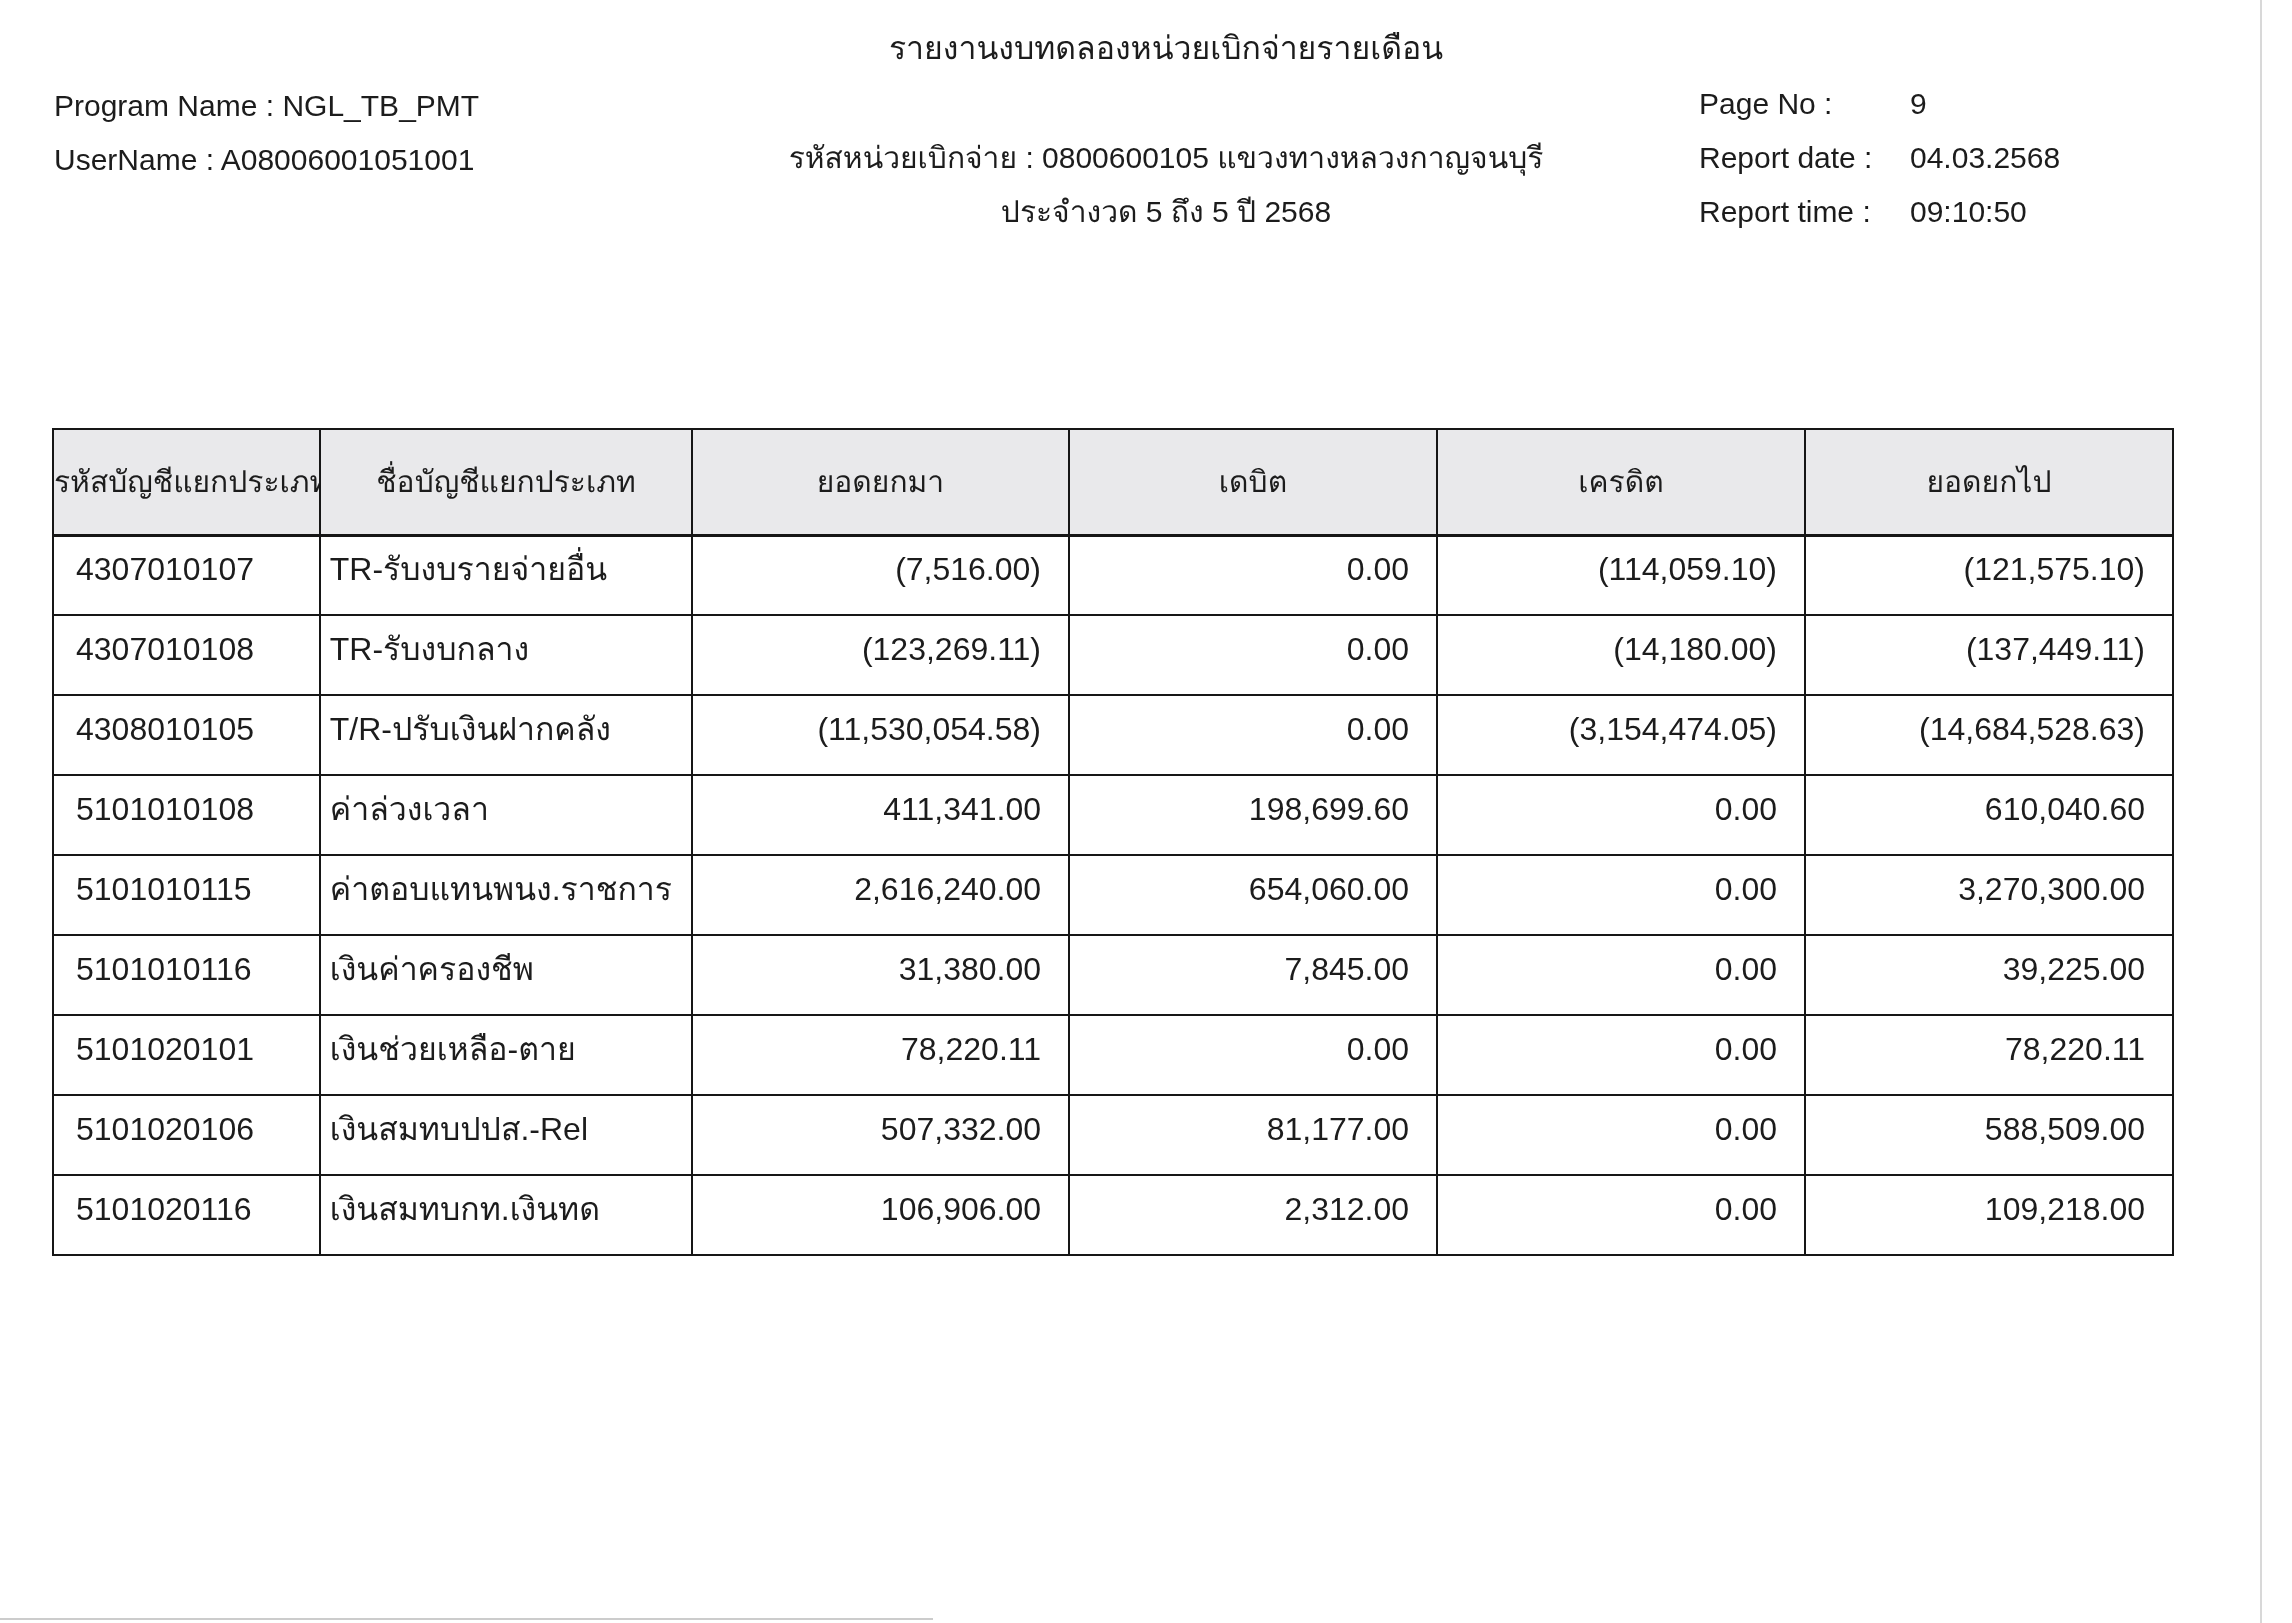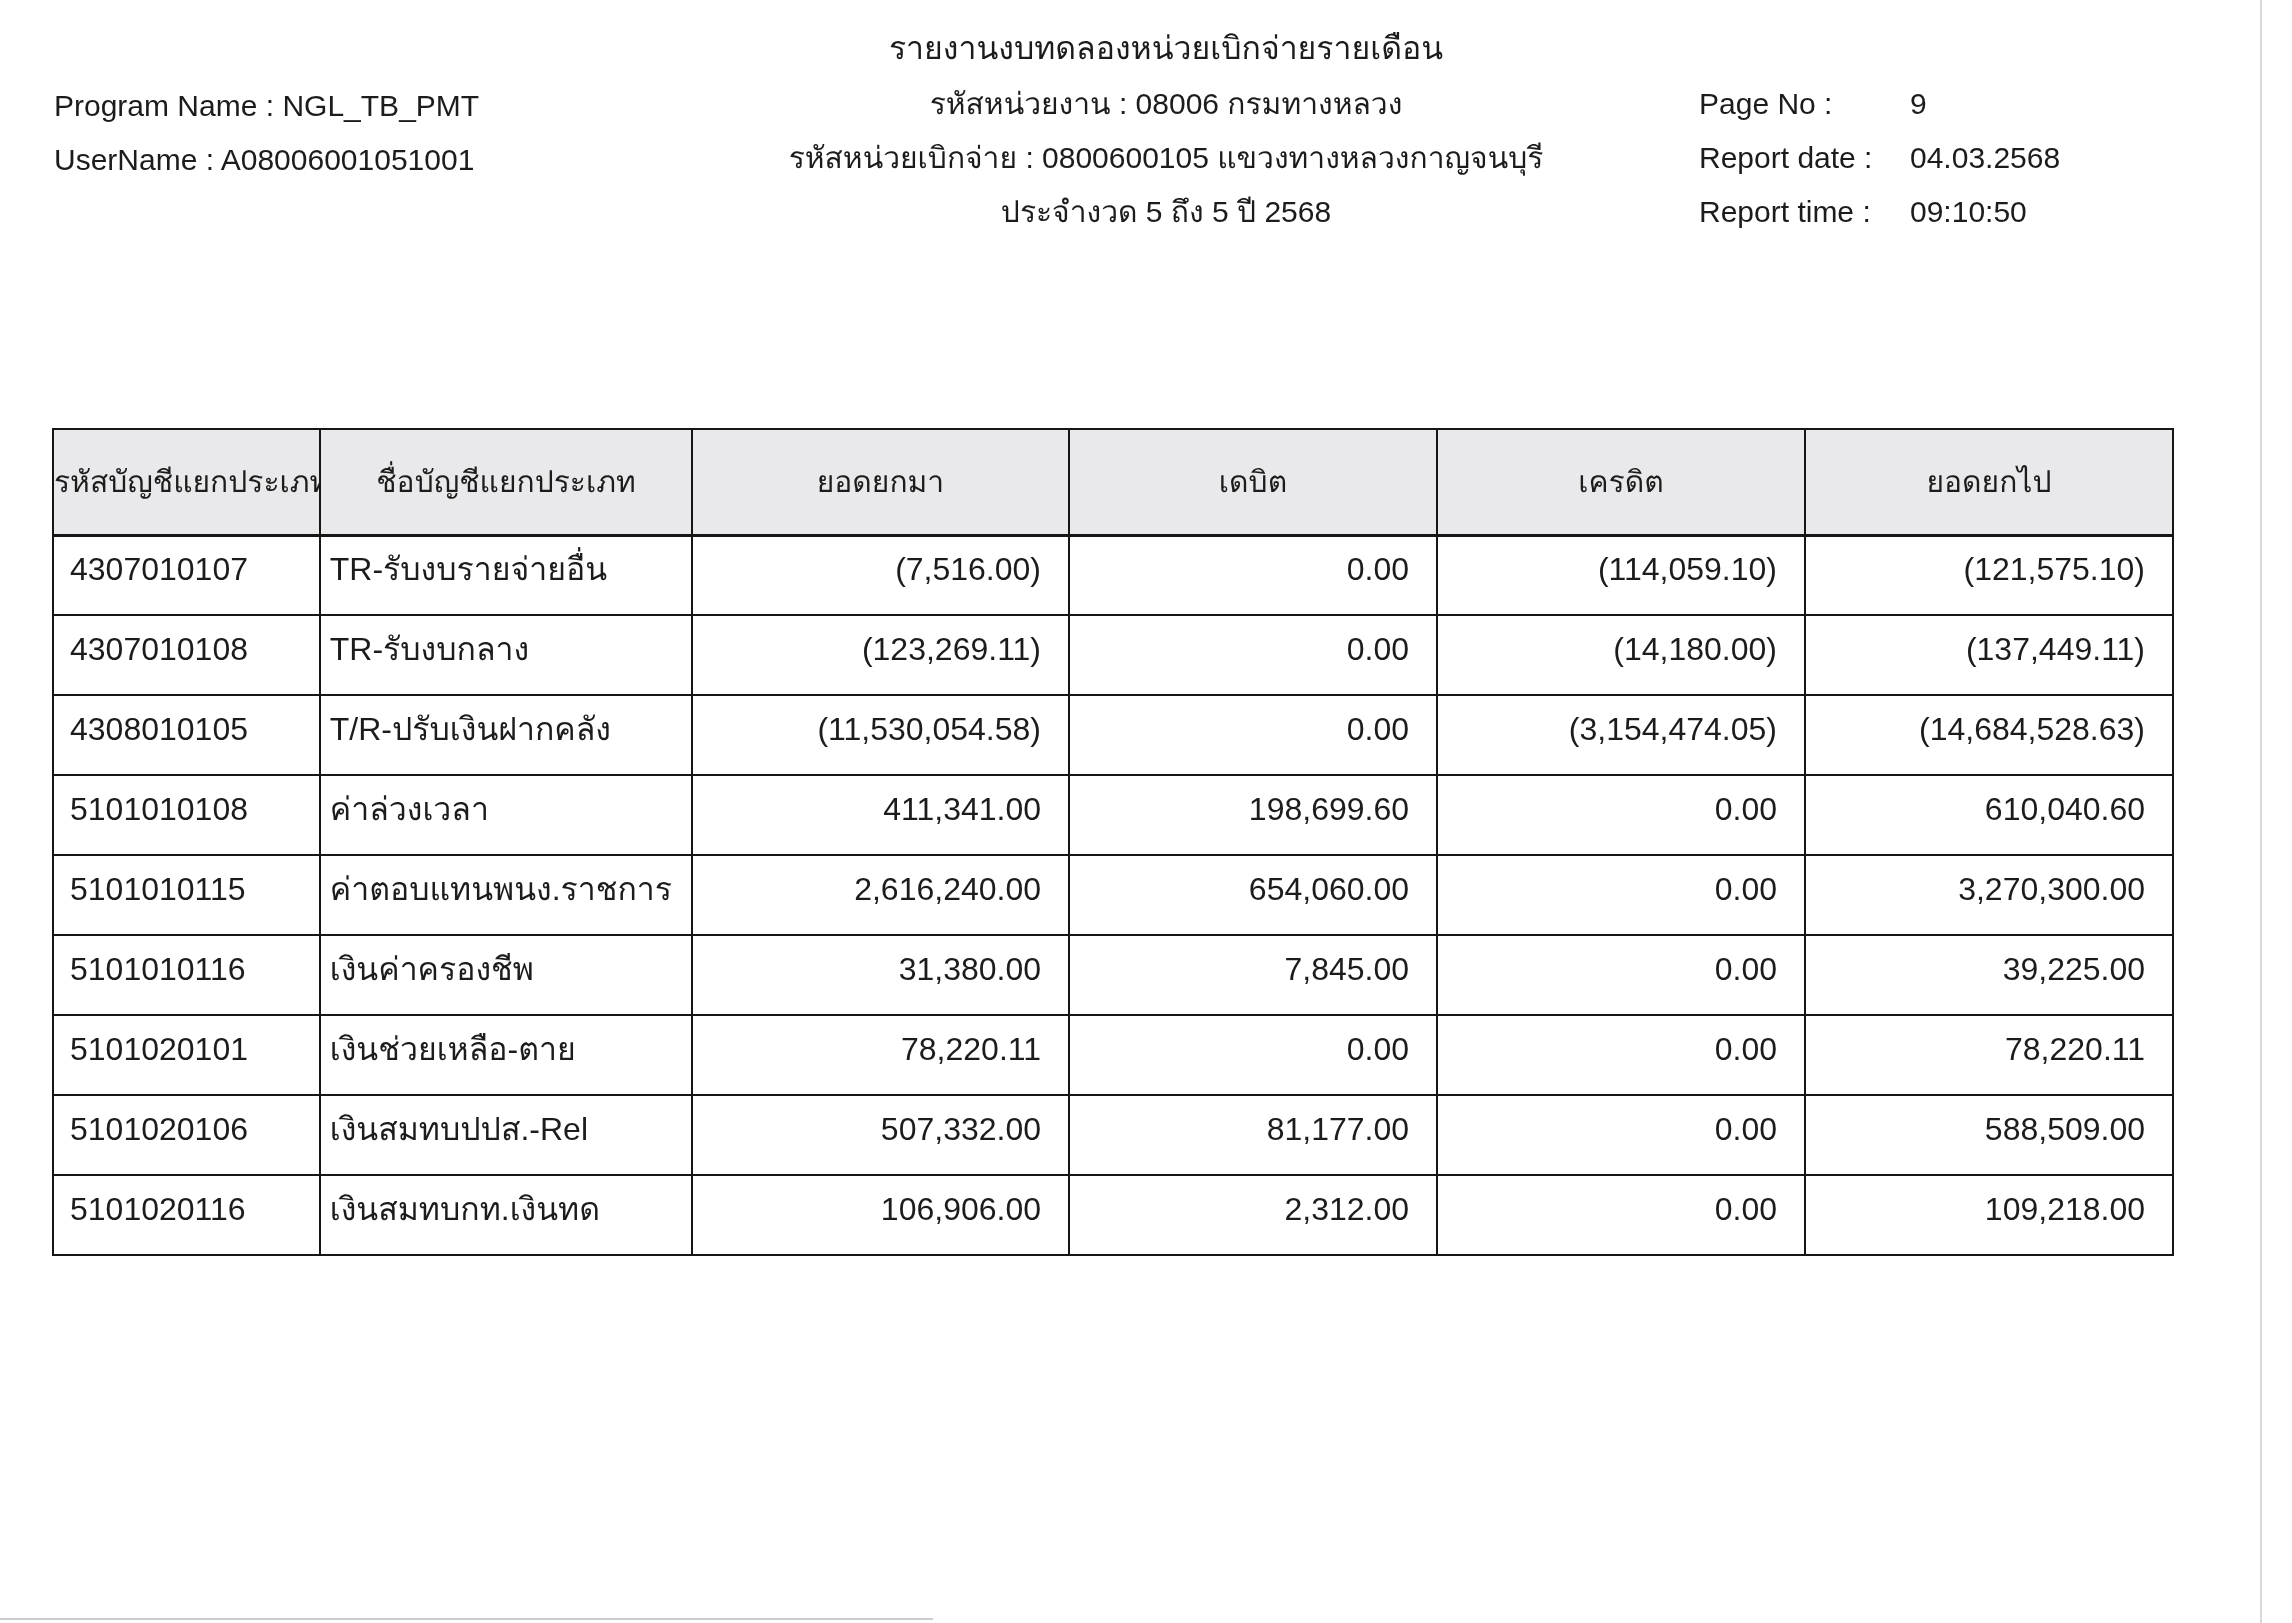--- a/index.html
+++ b/index.html
@@ -48,39 +48,38 @@
     height:106px;background:var(--header-fill);
     font-weight:400;font-size:30px;line-height:1.3;
     text-align:center;vertical-align:middle;
     border-bottom-width:3.9px;border-top-width:2.9px;
   }
   table.tb tbody td{
     height:80px;font-size:32px;line-height:1.25;
     vertical-align:top;padding-top:12.7px;
     border-top-width:2.9px;border-bottom-width:2.9px;
   }
-  td.c-code{text-align:left;padding-left:16px;margin-top:40px;}
+  td.c-code{text-align:left;padding-left:22px;margin-top:40px;}
   td.c-name{text-align:left;padding-left:8.8px;}
   td.c-num{text-align:right;padding-right:27px;}
 
   
   .scan-edge-right{position:absolute;left:2260px;top:0;width:2px;height:1623px;background:#d8d8d8;}
   .scan-edge-bottom{position:absolute;left:0;top:1618px;width:933px;height:2px;background:#cccccc;}
 </style>
 </head>
 <body>
 
 <div class="page">
 
   <div class="report-title">รายงานงบทดลองหน่วยเบิกจ่ายรายเดือน</div>
 
   <div class="hdr-line hdr-left-1"><span>Program Name :</span> <span>NGL_TB_PMT</span></div>
   <div class="hdr-line hdr-left-2"><span>UserName :</span> <span>A08006001051001</span></div>
 
-  <div class="hdr-line hdr-center hdr-center-1">รหัสหน่วยงาน : 08006 กรมทางหลวง</div>
   <div class="hdr-line hdr-center hdr-center-2">รหัสหน่วยเบิกจ่าย : 0800600105 แขวงทางหลวงกาญจนบุรี</div>
   <div class="hdr-line hdr-center hdr-center-3">ประจำงวด 5 ถึง 5 ปี 2568</div>
 
   <div class="hdr-line hdr-right hdr-right-1"><span>Page No :</span><span class="rvalue">9</span></div>
   <div class="hdr-line hdr-right hdr-right-2"><span>Report date :</span><span class="rvalue">04.03.2568</span></div>
   <div class="hdr-line hdr-right hdr-right-3"><span>Report time :</span><span class="rvalue">09:10:50</span></div>
 
   <table class="tb">
     <colgroup>
       <col style="width:267px">

